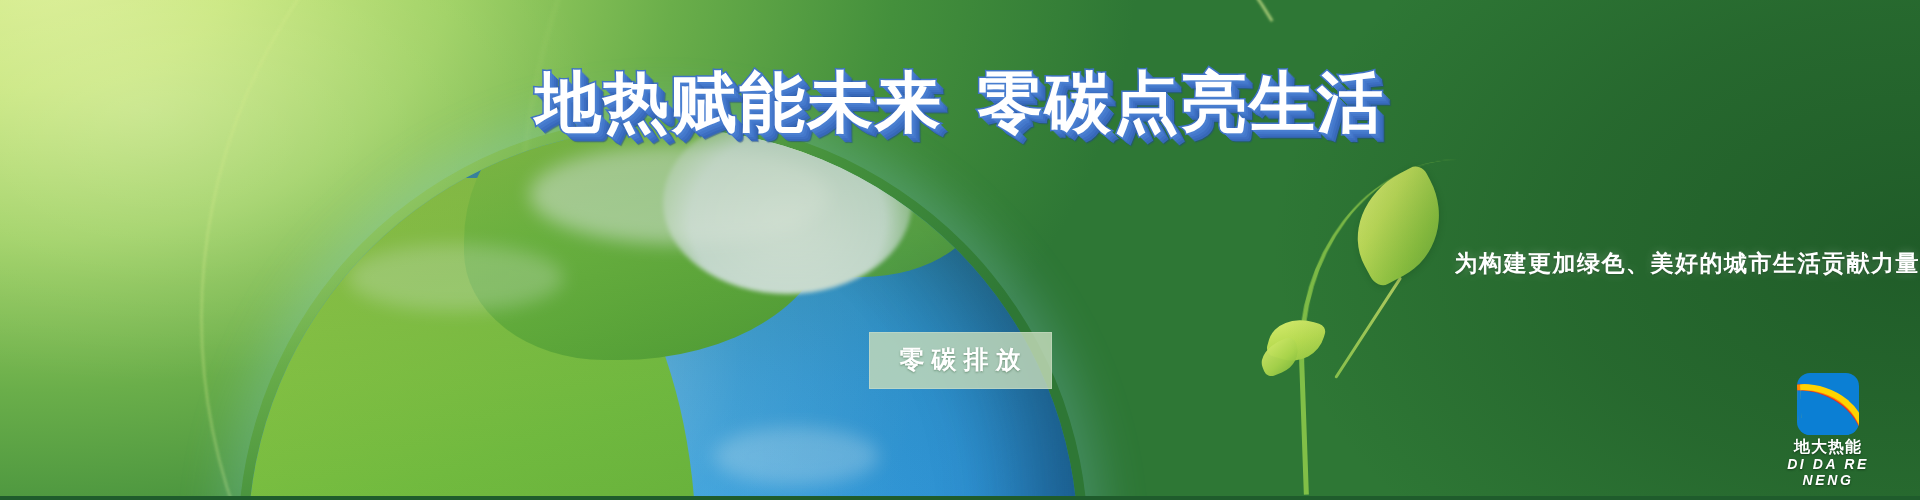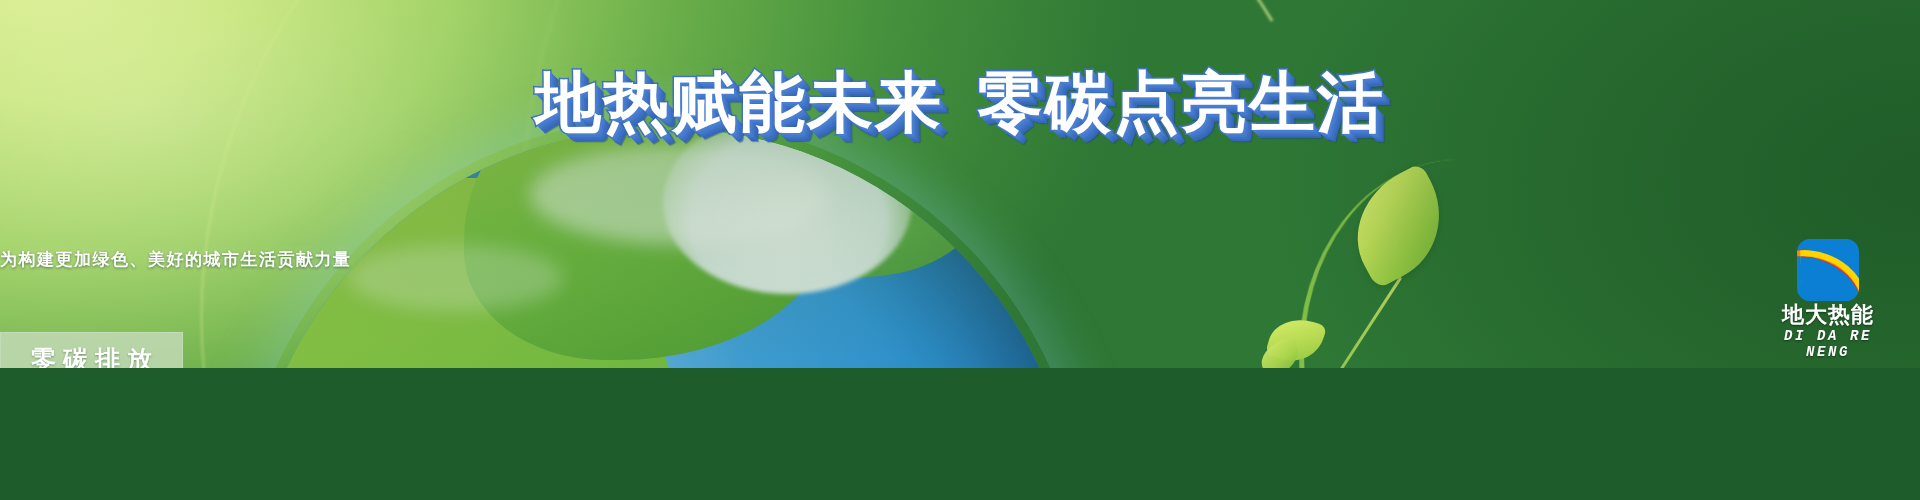--- a/index.html
+++ b/index.html
@@ -3,23 +3,23 @@
 <meta charset="utf-8">
 <style>
   html, body {
     margin: 0;
     padding: 0;
     background: #1f5c2c;
   }
   .banner {
     position: relative;
     width: 1920px;
-    height: 368px;
+    height: 496px;
     overflow: hidden;
-    font-family: Liberation Mono, monospace;
+    font-family: Liberation Sans, sans-serif;
     background: #c2410c;
   }
 
   
   .bg-base {
     position: absolute;
     inset: 0;
     background:
       radial-gradient(ellipse 1100px 760px at 2% -10%, #dcef93 0%, #c7e678 18%, #9fd163 38%, #6aae4a 58%, #44903c 78%, #2e7735 100%),
       linear-gradient(100deg, #cfe87c 0%, #a7d364 16%, #71b04c 34%, #4a963e 52%, #337d37 72%, #28692f 100%);
@@ -182,34 +182,35 @@
       1px 1px 0 #4a7fd1, 2px 2px 0 #4a7fd1, 3px 3px 0 #4478cb,
       4px 4px 0 #4478cb, 5px 5px 0 #3d6fc2, 6px 6px 0 #3d6fc2,
       7px 7px 0 #3768b8, 8px 8px 0 #3768b8, 9px 9px 1px rgba(30,70,140,.55);
   }
   .title .gap { display: inline-block; width: 34px; }
 
   
   .subtitle {
     position: absolute;
     left: 0; right: 0; top: 248px;
-    text-align: left;
-    font-size: 17px;
+    text-align: right;
+    font-size: 23px;
     font-weight: 700;
     letter-spacing: 1.5px;
     color: #ffffff;
     text-shadow: 0 1px 3px rgba(20,60,25,.6), 0 0 10px rgba(255,255,255,.25);
     white-space: nowrap;
   }
 
   
   .tags {
     position: absolute;
     left: 0; right: 0; top: 332px;
     display: flex;
+    justify-content: center;
     gap: 10px;
   }
   .tag {
     min-width: 128px;
     padding: 11px 24px 13px;
     background: rgba(197,219,186,.82);
     color: #ffffff;
     font-size: 25px;
     font-weight: 700;
     letter-spacing: 7px;
@@ -248,21 +249,21 @@
     left: 4px; bottom: -6px;
     width: 60px; height: 52px;
     border-radius: 0 100% 0 0;
     border-top: 6px solid #ffd400;
     border-right: 6px solid #ffd400;
     transform: rotate(-2deg);
   }
   .logo-swoosh.s2 { left: 1px; bottom: -10px; width: 64px; height: 56px; border-top-color:#ff8a00; border-right-color:#ff8a00; }
   .logo-swoosh.s3 { left: -2px; bottom: -14px; width: 68px; height: 60px; border-top-color:#e8262b; border-right-color:#e8262b; }
   .logo-name {
-    font-size: 22px;
+    font-size: 16px;
     font-weight: 700;
     color: #ffffff;
     letter-spacing: 1px;
     text-shadow: 0 1px 2px rgba(15,50,20,.85);
     line-height: 1.05;
   }
   .logo-pinyin {
     font-size: 14px;
     font-weight: 700;
     font-style: italic;

